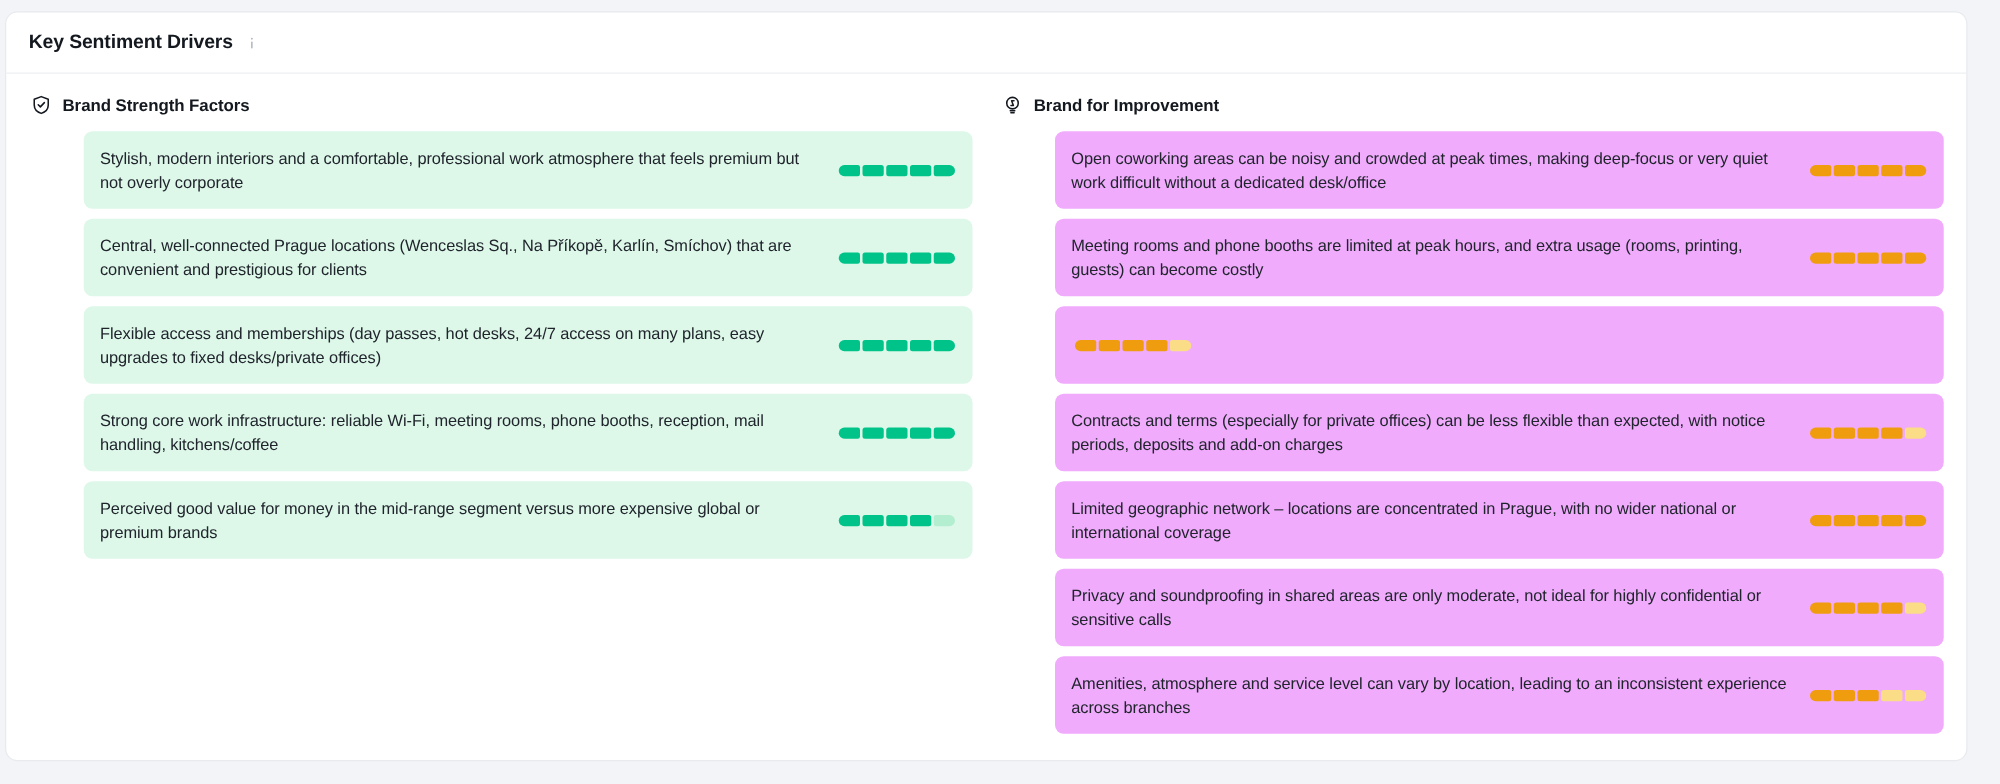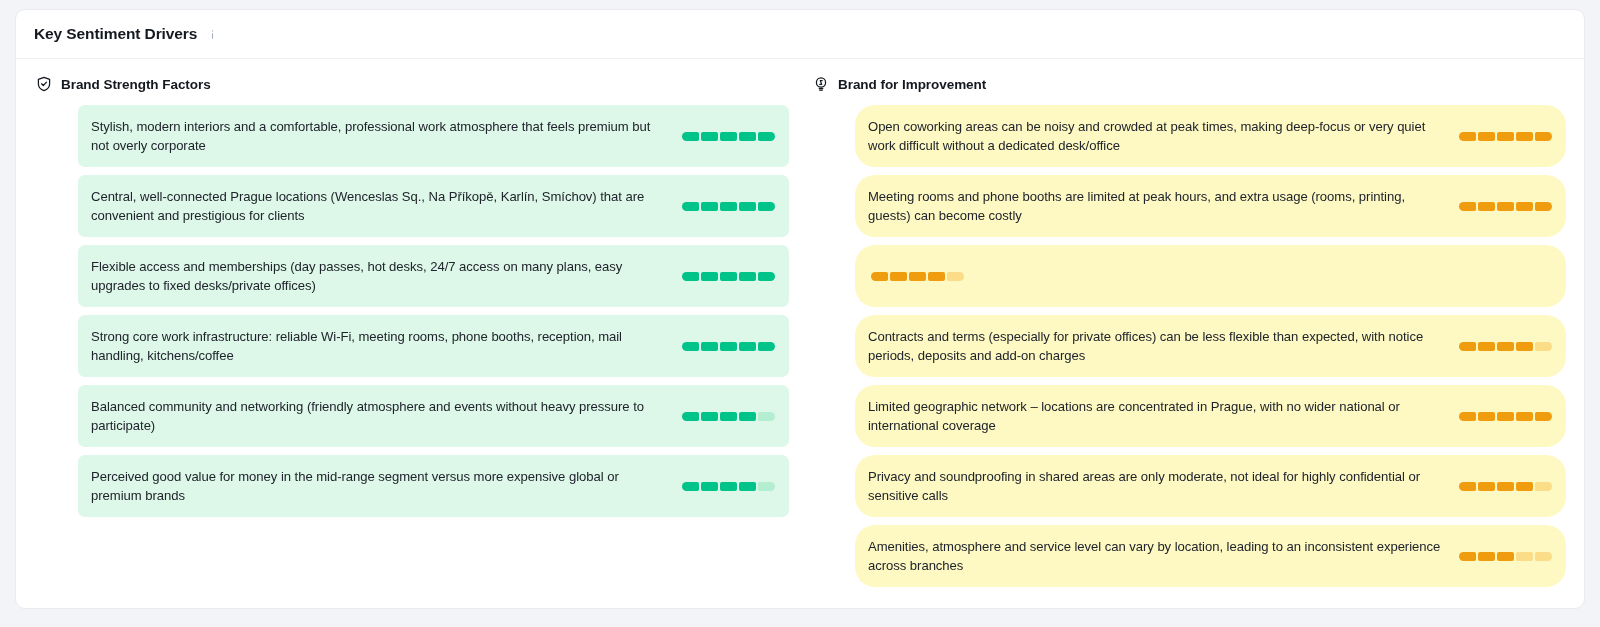--- a/index.html
+++ b/index.html
@@ -4,21 +4,21 @@
 <style>
   * { box-sizing: border-box; margin: 0; padding: 0; }
   html, body {
     width: 1600px; height: 627px;
     background: #f2f4f7;
     font-family: "Liberation Sans", sans-serif;
     -webkit-font-smoothing: antialiased;
   }
   .card {
     position: absolute;
-    left: 15px; top: 9px;
+    left: 4px; top: 9px;
     width: 1570px; height: 600px;
     background: #ffffff;
     border: 1px solid #e8eaee;
     border-radius: 10px;
     overflow: hidden;
   }
   .card-header {
     height: 49px;
     border-bottom: 1px solid #edeff2;
     display: flex;
@@ -91,21 +91,21 @@
     height: 9px;
     border-radius: 2px;
   }
   
   .row.pos { background: #ddf8e9; }
   .row.pos .seg { background: #b4eed1; }
   .row.pos .seg.on { background: #00c389; }
   .row.pos .seg:first-child { border-top-left-radius: 5px; border-bottom-left-radius: 5px; }
   .row.pos .seg:last-child  { border-top-right-radius: 5px; border-bottom-right-radius: 5px; }
   
-  .row.neg { background: #fef9c3; border-radius: 20px; }
+  .row.neg { background: #f0abfc; }
   .row.neg .seg { background: #fadd86; }
   .row.neg .seg.on { background: #ef9c0f; }
   .row.neg .seg:first-child { border-top-left-radius: 5px; border-bottom-left-radius: 5px; }
   .row.neg .seg:last-child  { border-top-right-radius: 5px; border-bottom-right-radius: 5px; }
 </style>
 </head>
 <body>
 
 <div class="card">
 
@@ -163,30 +163,20 @@
             </div>
           </div>
           <div class="row pos">
             <div class="row-text">Strong core work infrastructure: reliable Wi-Fi, meeting rooms, phone booths, reception, mail handling, kitchens/coffee</div>
             <div class="meter">
               <span class="seg on"></span>
               <span class="seg on"></span>
               <span class="seg on"></span>
               <span class="seg on"></span>
               <span class="seg on"></span>
-            </div>
-          </div>
-          <div class="row pos">
-            <div class="row-text">Balanced community and networking (friendly atmosphere and events without heavy pressure to participate)</div>
-            <div class="meter">
-              <span class="seg on"></span>
-              <span class="seg on"></span>
-              <span class="seg on"></span>
-              <span class="seg on"></span>
-              <span class="seg"></span>
             </div>
           </div>
           <div class="row pos">
             <div class="row-text">Perceived good value for money in the mid-range segment versus more expensive global or premium brands</div>
             <div class="meter">
               <span class="seg on"></span>
               <span class="seg on"></span>
               <span class="seg on"></span>
               <span class="seg on"></span>
               <span class="seg"></span>

